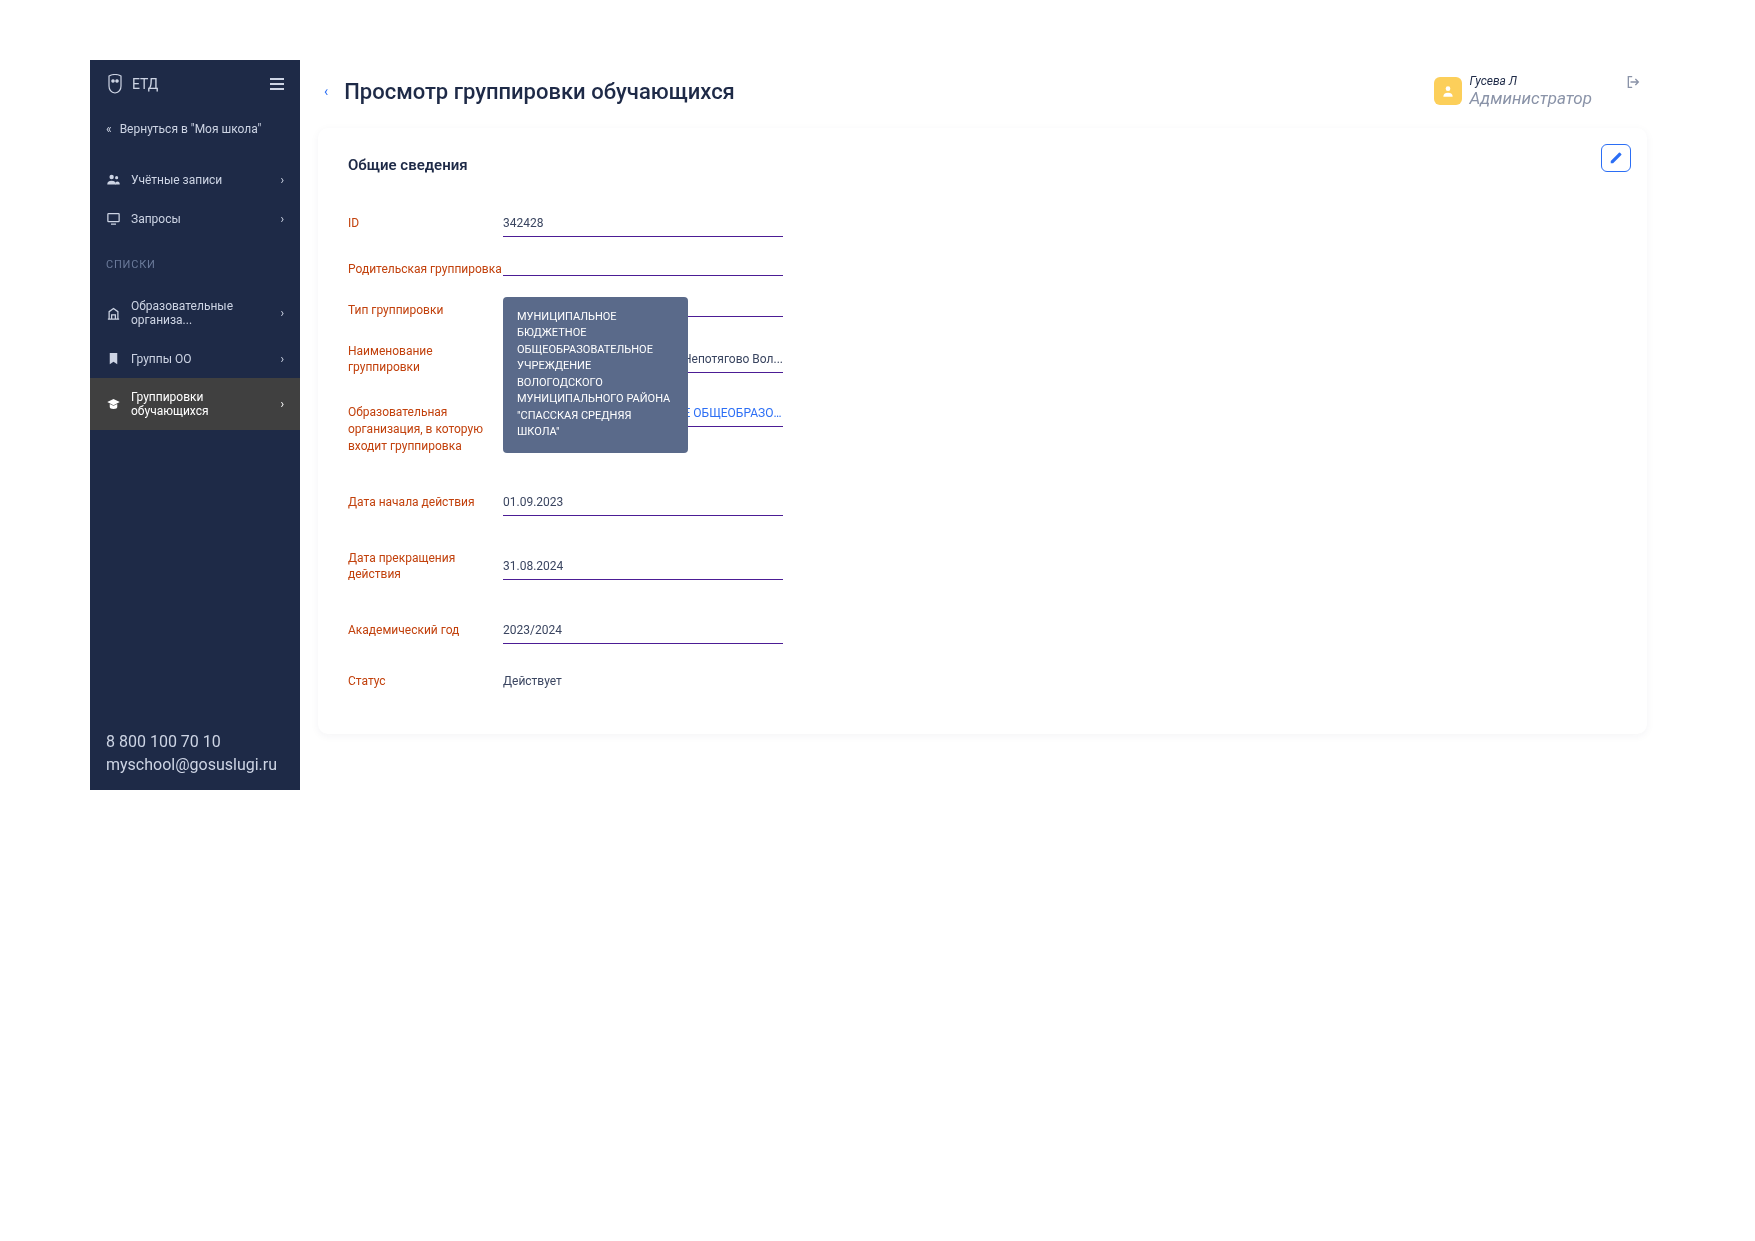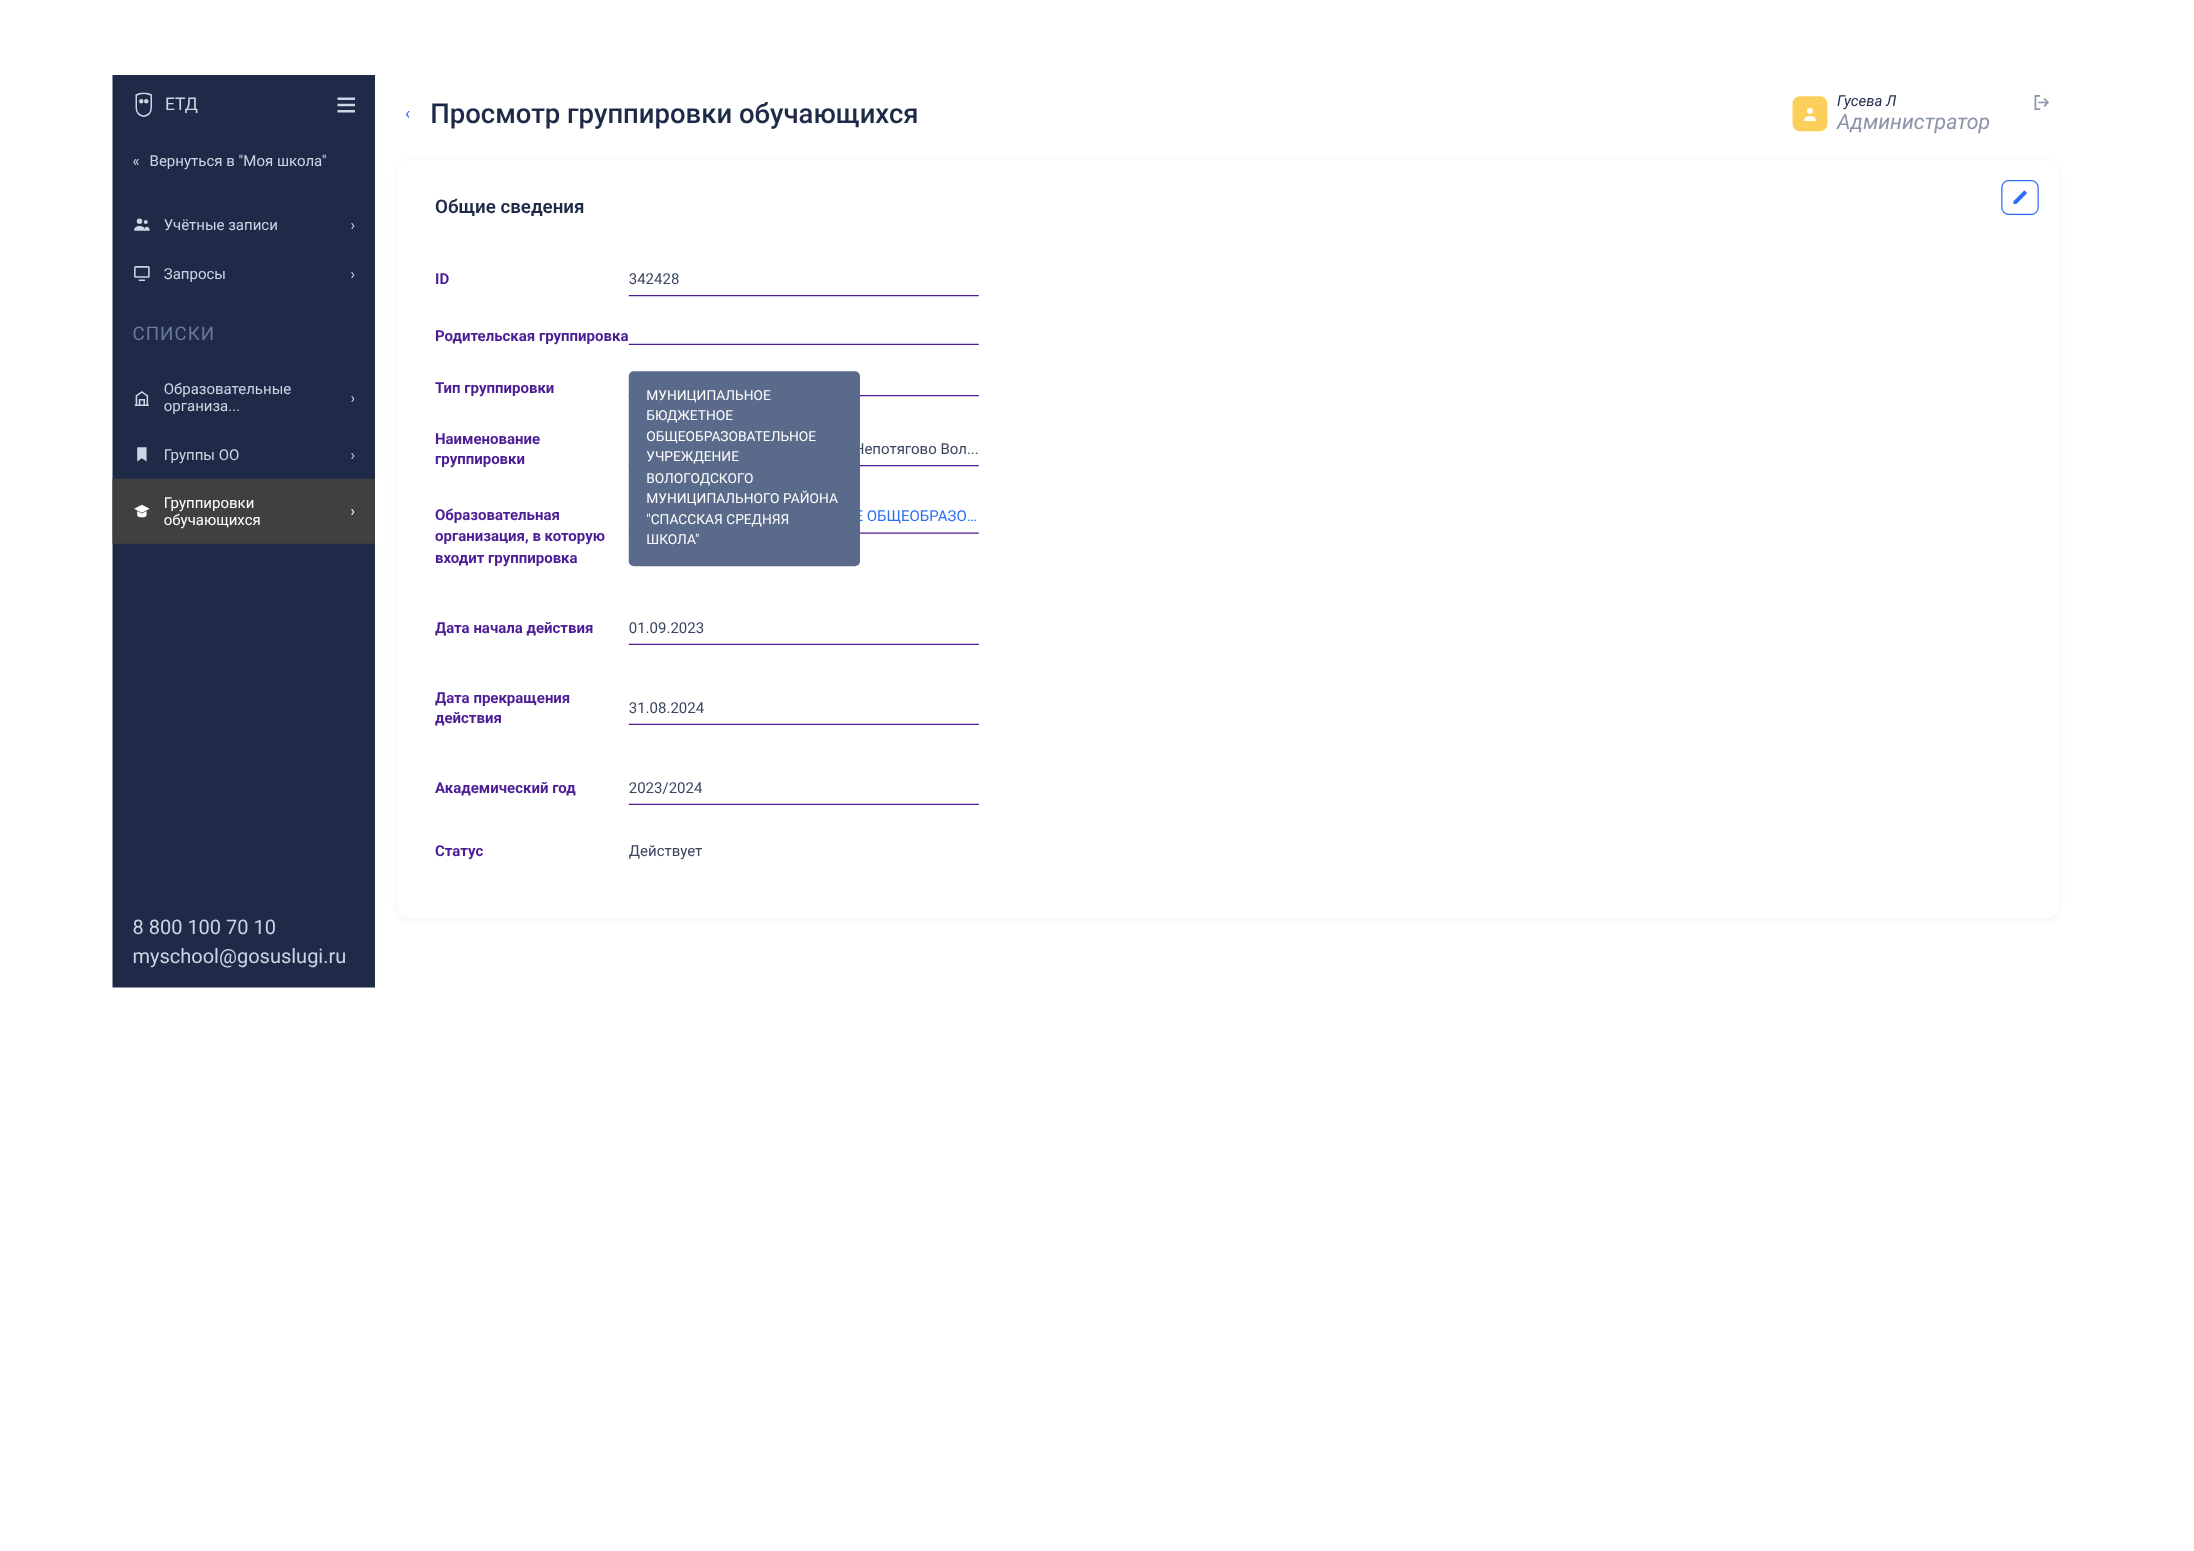--- a/index.html
+++ b/index.html
@@ -71,21 +71,21 @@
       color: #cdd4e4;
       font-size: 12px;
     }
     .nav-item-left { display: flex; align-items: center; gap: 10px; }
     .nav-item.active {
       background: #404040;
       color: #fff;
     }
     .section-label {
       padding: 10px 16px 6px 16px;
-      font-size: 15px;
+      font-size: 11px;
       letter-spacing: 0.8px;
       color: #6b7a9a;
       text-transform: uppercase;
     }
     .sidebar-footer {
       margin-top: auto;
       padding: 16px;
       font-size: 16px;
       color: #cdd4e4;
     }
@@ -164,25 +164,24 @@
       color:#2b6ef5;
     }
     .field-row {
       display:flex;
       align-items:center;
       padding: 12px 0;
       position: relative;
     }
     .field-label {
       width: 155px;
-      color:#4c1d95;
+      color:#c2410c;
       font-size:12px;
       flex-shrink:0;
       line-height:1.4;
-      font-weight:bold;
     }
     .field-value {
       flex:1;
       max-width: 280px;
       color:#3a4560;
       font-size:12px;
       padding: 6px 0;
       border-bottom:1px solid #4c1d95;
       white-space:nowrap;
       overflow:hidden;

